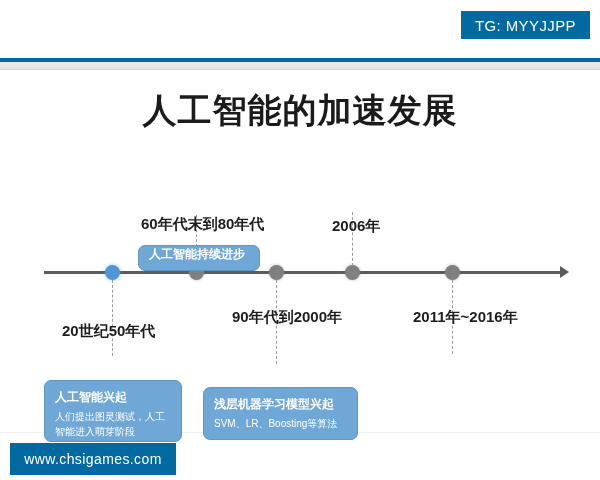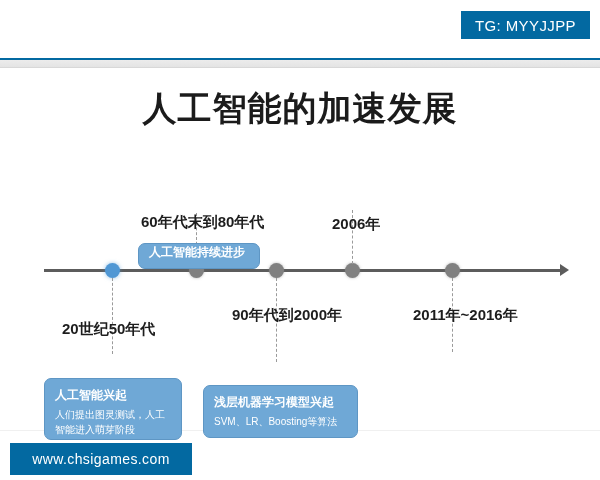--- a/index.html
+++ b/index.html
@@ -35,33 +35,33 @@
   .watermark-tag {
     right: 10px;
     top: 11px;
     height: 28px;
     padding: 0 14px;
   }
   .watermark-url {
     left: 10px;
     top: 443px;
     height: 32px;
-    width: 182px;
+    width: 166px;
     font-size: 14px;
   }
 
   
   .slide {
     position: absolute;
     left: 0;
     top: 58px;
     width: 600px;
     height: 370px;
     background: #ffffff;
-    border-top: 2px solid #0369a1;
+    border-top: 4px solid #0369a1;
     border-bottom: 1px solid #f0f0f0;
   }
   .slide-topband {
     position: absolute;
     left: 0; top: 0;
     width: 100%;
     height: 7px;
     background: linear-gradient(#ececec, #e4e4e4);
     border-bottom: 1px solid #d8d8d8;
   }

